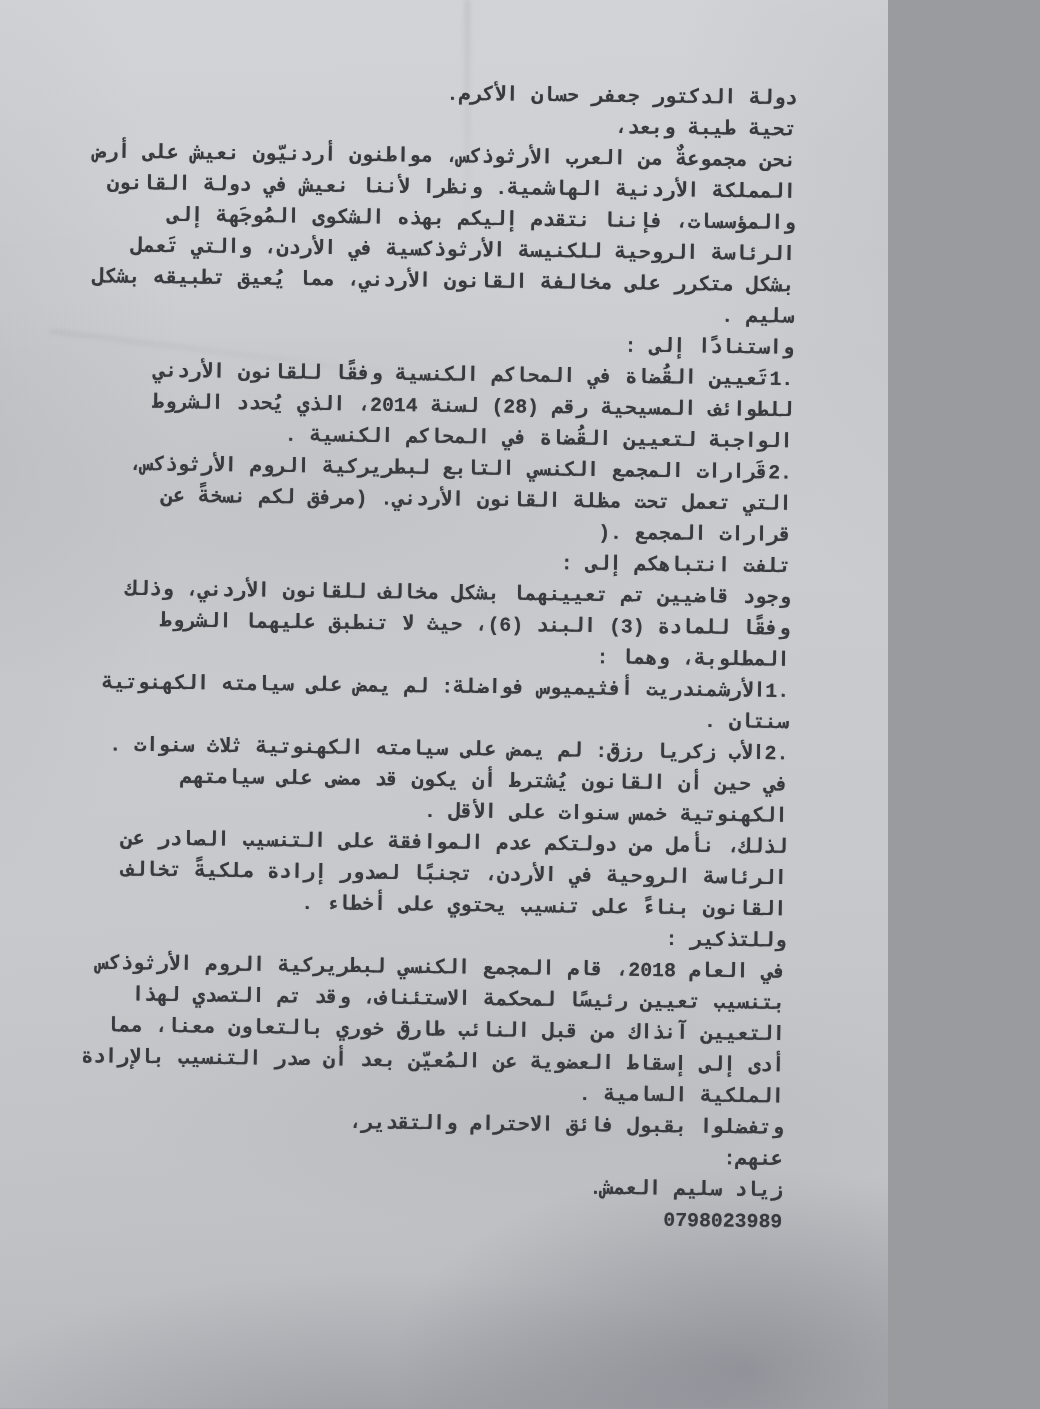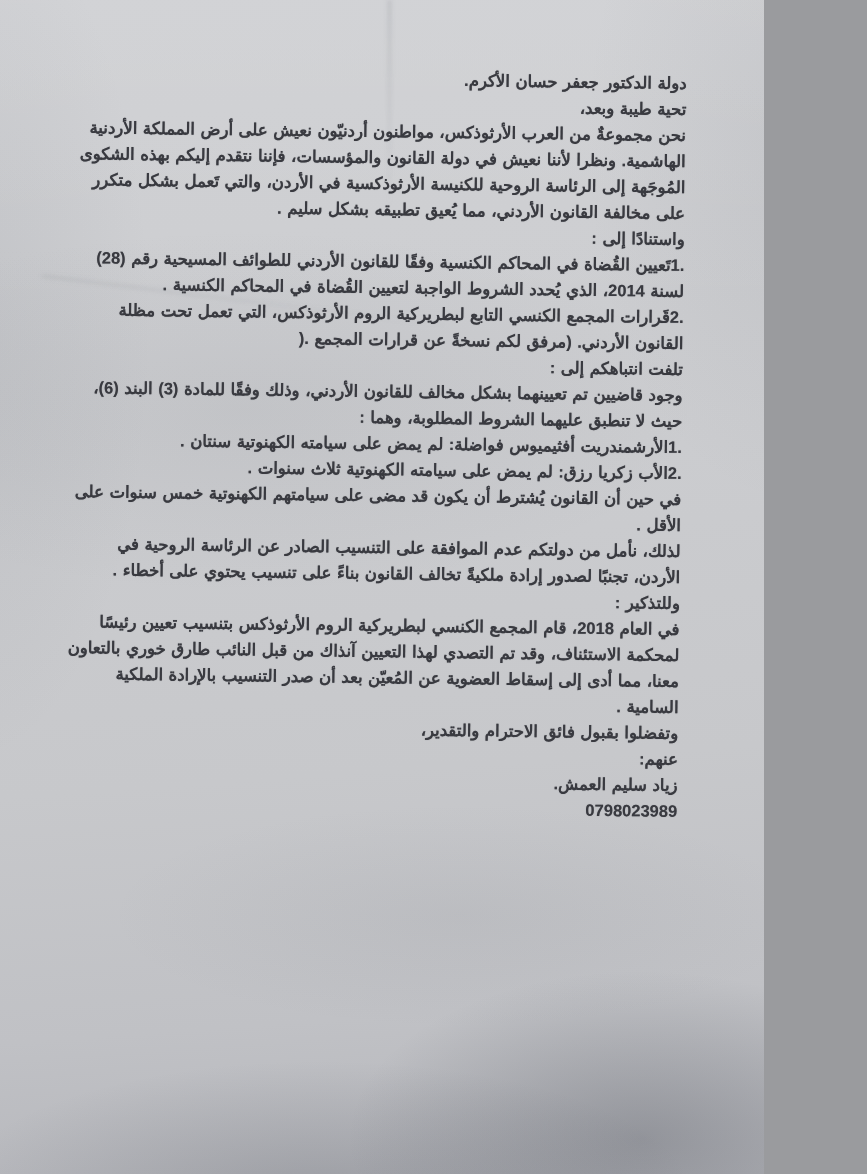--- a/index.html
+++ b/index.html
@@ -1,30 +1,29 @@
 <!DOCTYPE html>
 <html lang="ar"><head>
 <meta charset="utf-8">
 <style>
   html,body{margin:0;padding:0;background:#9a9b9e;}
   .page{
     position:relative;
     width:740px;height:1174px;
     overflow:hidden;
-    font-family:Liberation Sans, sans-serif;
+    font-family:Liberation Mono, monospace;
     background:
       linear-gradient(180deg, rgba(255,255,255,0.07), rgba(255,255,255,0) 28%),
       radial-gradient(ellipse 420px 240px at 84% 97%, rgba(60,64,74,0.30), rgba(60,64,74,0) 70%),
       radial-gradient(ellipse 520px 190px at 42% 102%, rgba(60,64,74,0.22), rgba(60,64,74,0) 72%),
       radial-gradient(ellipse 260px 620px at -4% 28%, rgba(110,114,122,0.12), rgba(110,114,122,0) 70%),
       radial-gradient(ellipse 300px 520px at 104% 12%, rgba(104,108,116,0.10), rgba(104,108,116,0) 70%),
       radial-gradient(ellipse 700px 280px at 32% 35%, rgba(100,104,112,0.09), rgba(100,104,112,0) 65%),
       radial-gradient(ellipse 500px 160px at 60% 78%, rgba(100,104,112,0.08), rgba(100,104,112,0) 70%),
       linear-gradient(176deg,#cfd0d3 0%,#cbccCF 40%,#c7c8cb 65%,#c0c1c5 85%,#b5b6bb 100%);
-    padding-left: 24px;
   }
   
   .crease-v{
     position:absolute;left:388px;top:0;width:3px;height:210px;
     background:linear-gradient(180deg, rgba(120,124,130,0.25), rgba(120,124,130,0));
     filter:blur(2px);
   }
   .crease-d{
     position:absolute;left:40px;top:300px;width:420px;height:3px;
     background:linear-gradient(90deg, rgba(120,124,130,0.18), rgba(120,124,130,0));

